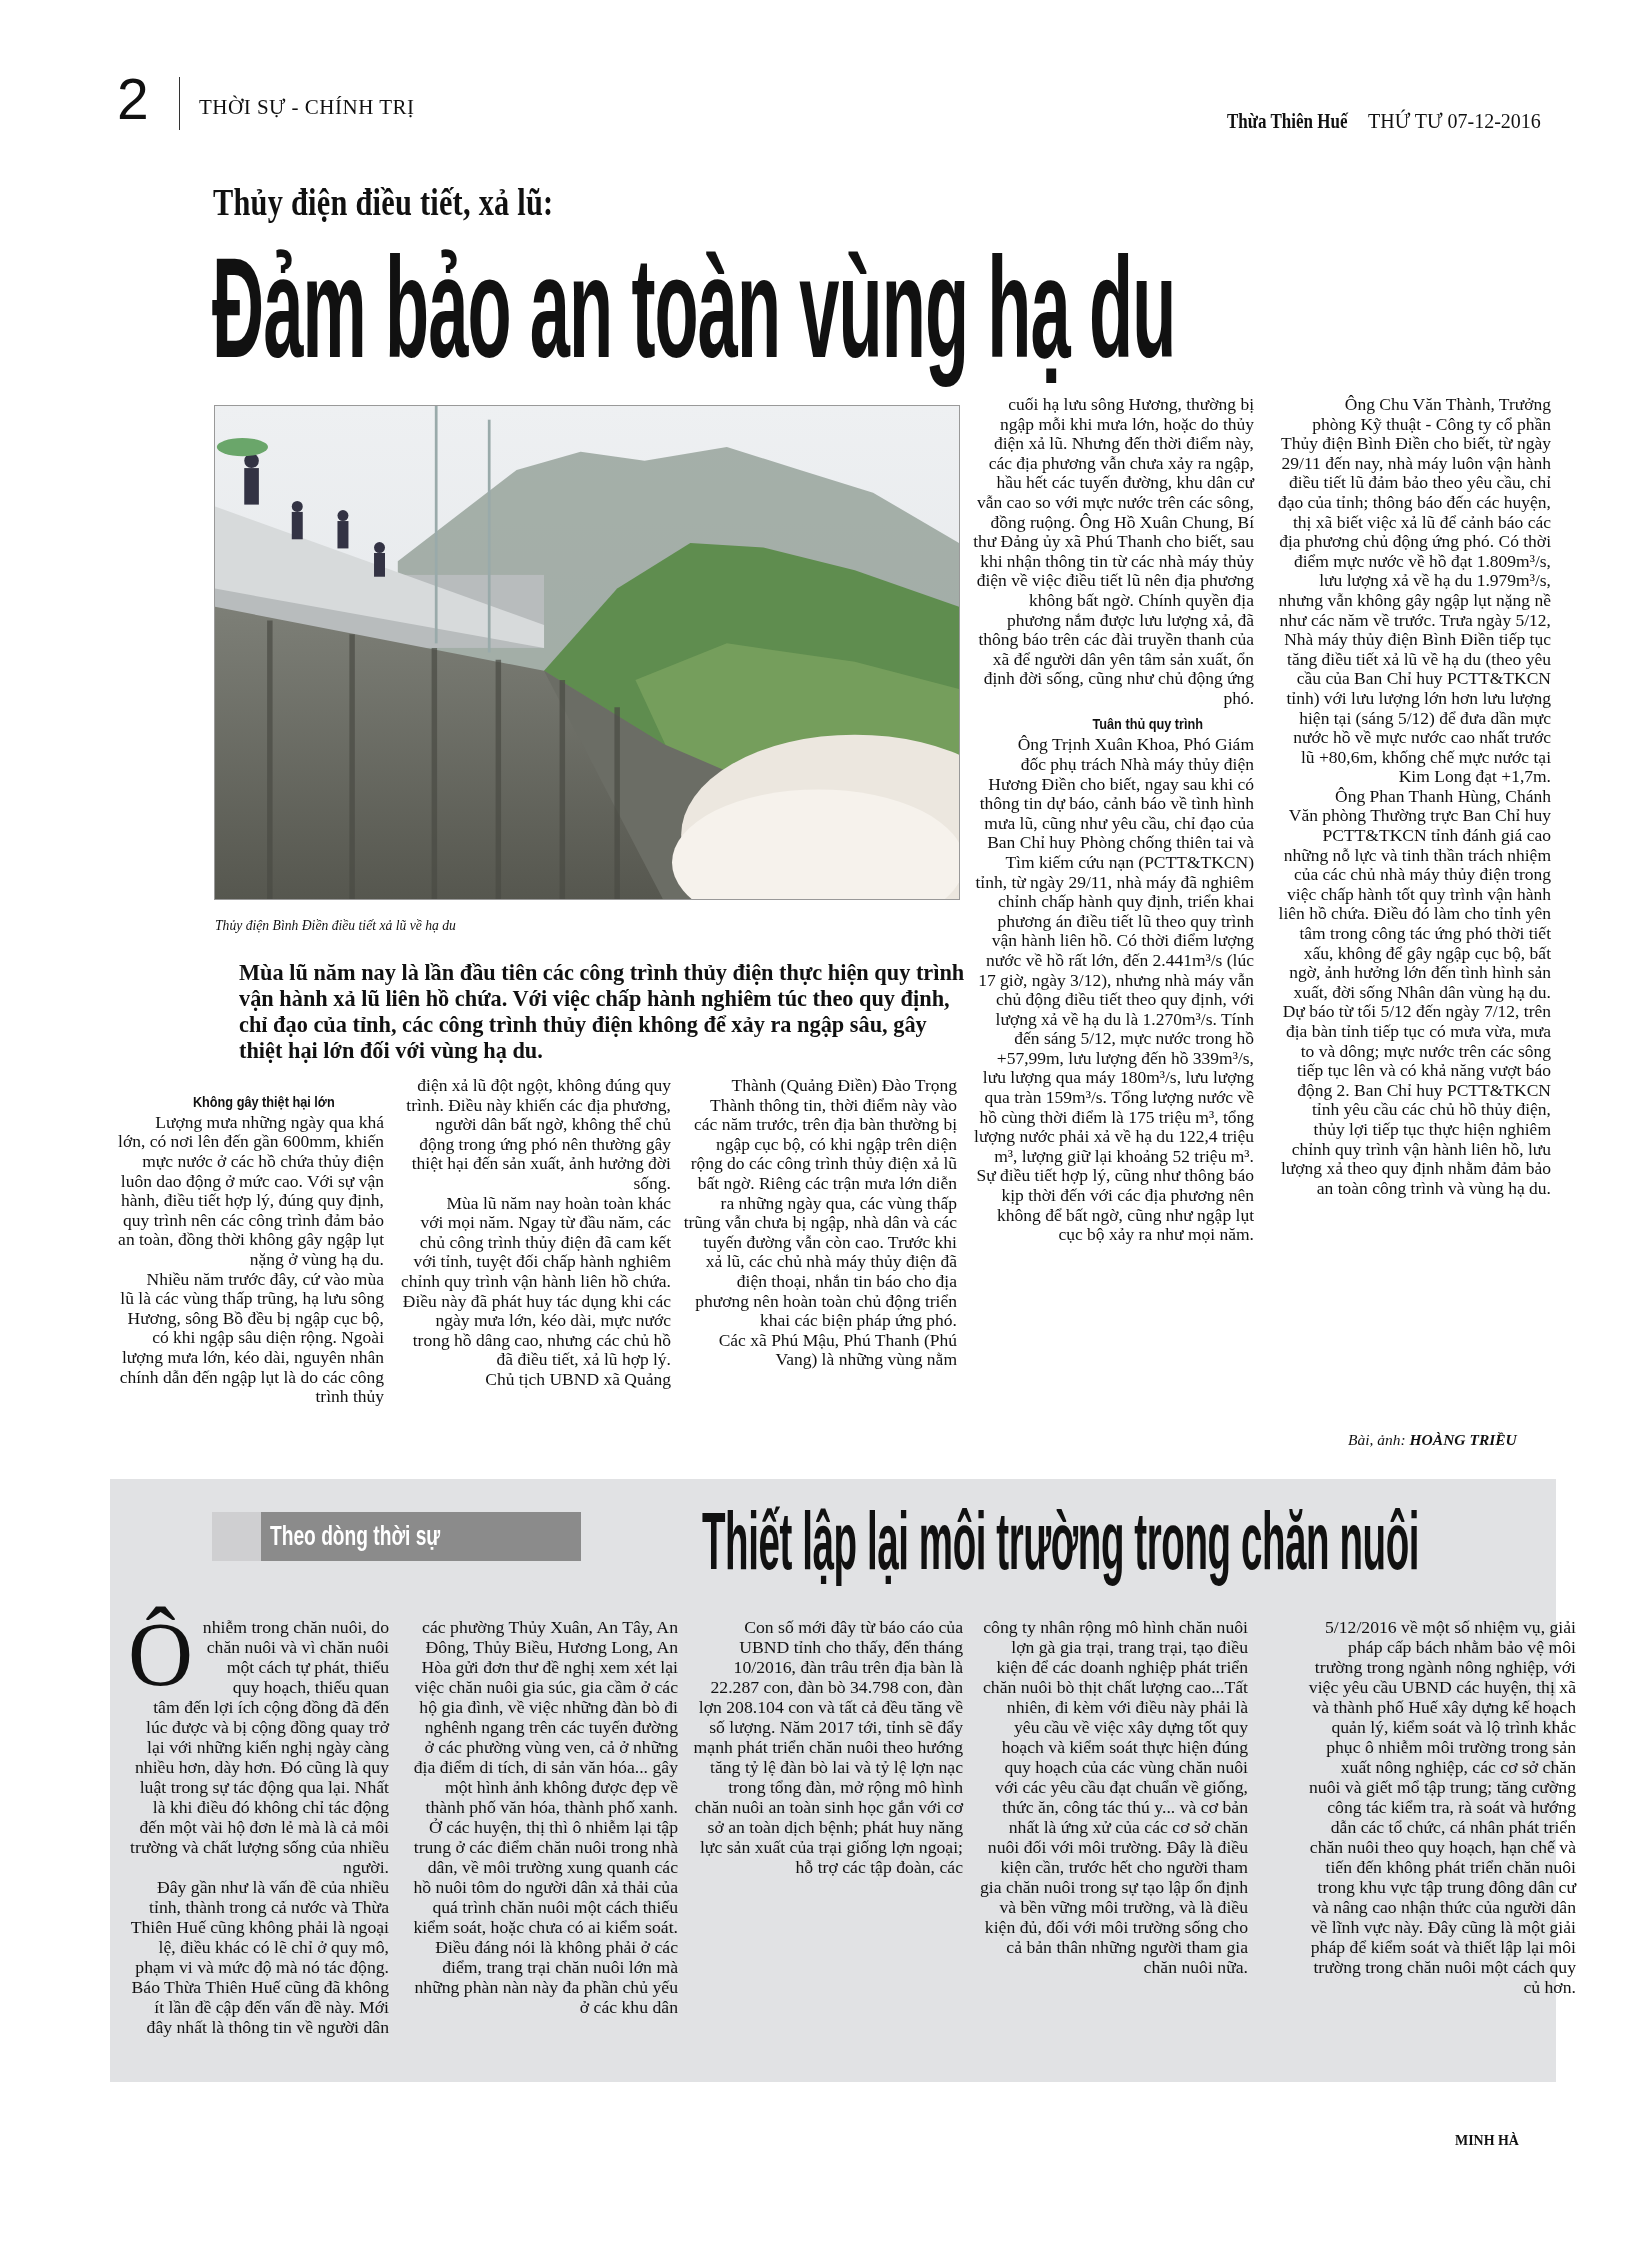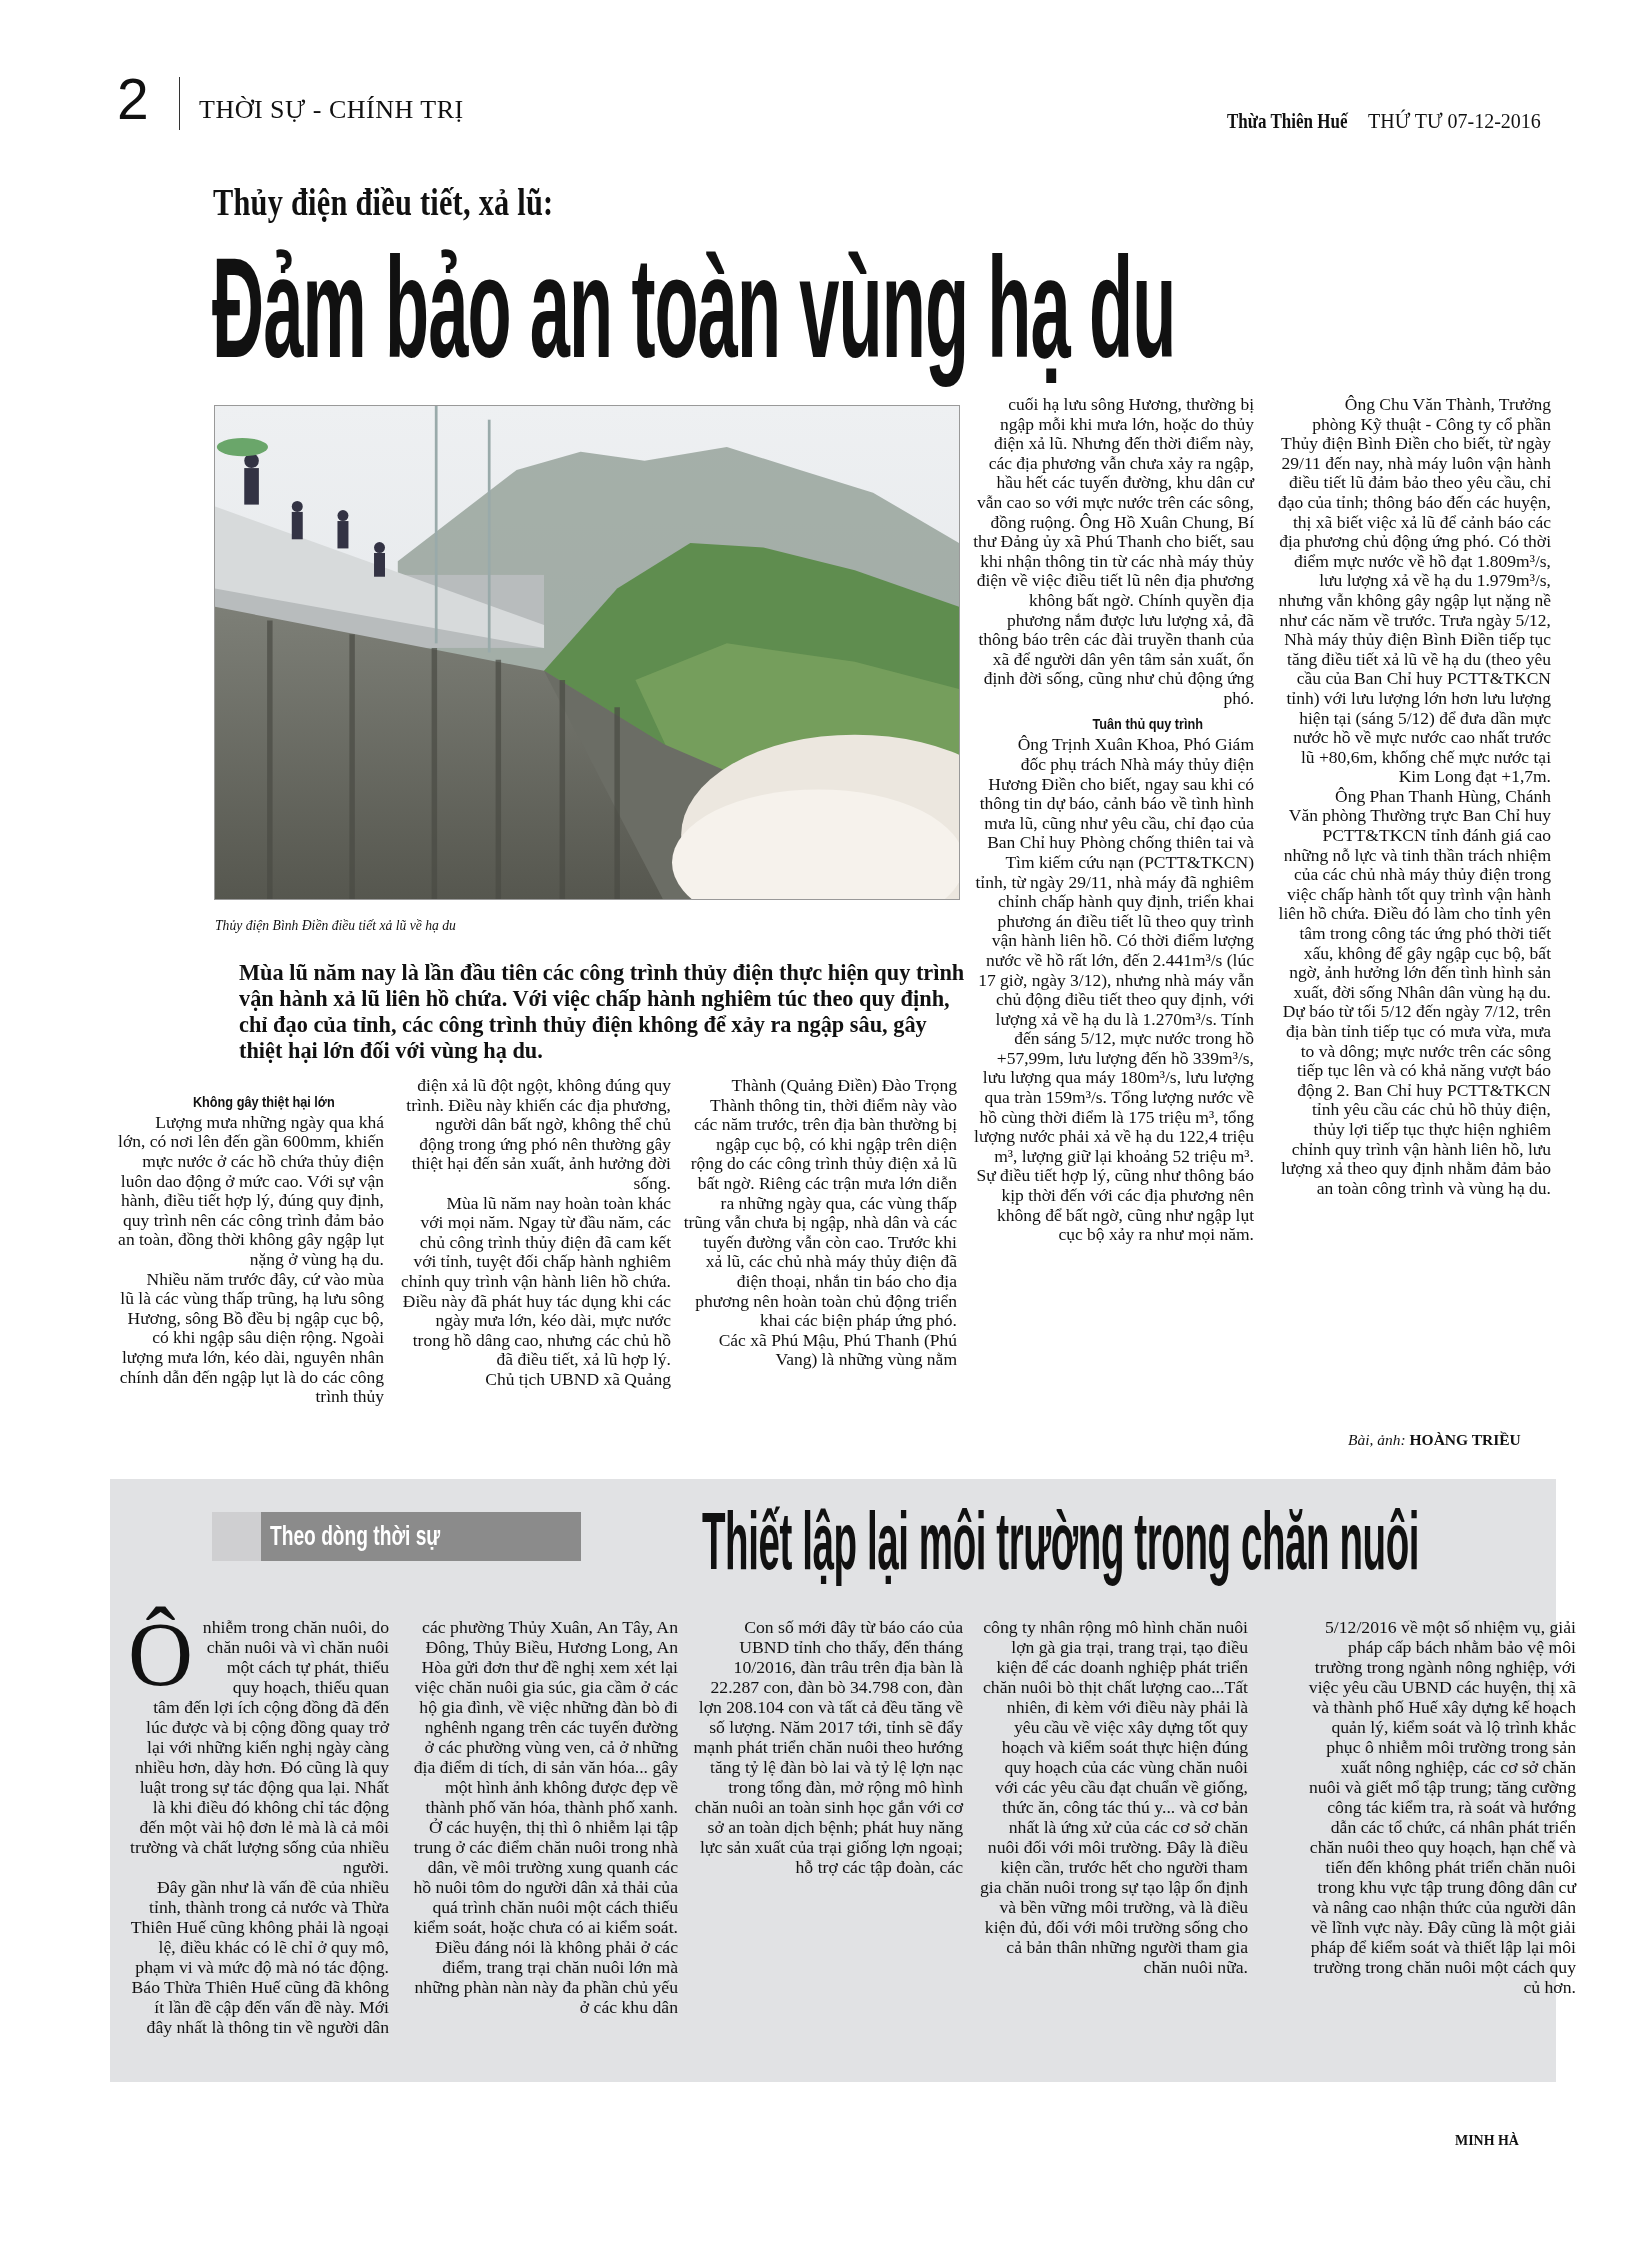--- a/index.html
+++ b/index.html
@@ -3,21 +3,21 @@
 <meta charset="utf-8">
 <style>
   html, body { margin: 0; padding: 0; background: #ffffff; }
   body { width: 1647px; height: 2267px; position: relative; overflow: hidden;
          font-family: "Liberation Serif", "DejaVu Serif", serif; color: #111; }
   .abs { position: absolute; }
 
   
   .page-num { left: 117px; top: 71px; font-family: "Liberation Sans", sans-serif; font-size: 57px; line-height: 1; color:#111; }
   .head-divider { left: 179px; top: 77px; width: 0.9px; height: 53px; background: #333; }
-  .section { left: 199px; top: 95px; font-size: 26px; letter-spacing: 0.5px; }
+  .section { left: 199px; top: 95px; font-size: 21px; letter-spacing: 0.5px; }
   .paper-name { left: 1227px; top: 110px; font-family: "Liberation Serif", serif; font-weight: bold; font-size: 20px; transform: scaleX(0.85); transform-origin: left; }
   .date { left: 1368px; top: 110px; font-size: 20px; text-align: center; }
 
   
   .kicker { left: 213px; top: 181px; font-weight: bold; font-size: 37px; transform: scaleX(0.82); transform-origin: left; letter-spacing: 0.3px; }
   .headline { left: 212px; top: 236px; font-family: "Liberation Sans", sans-serif; font-weight: bold; font-size: 143px; line-height: 1; letter-spacing: -1.8px; transform: scaleX(0.505); transform-origin: left top; white-space: nowrap; }
 
   
   .photo { left: 214px; top: 405px; width: 744px; height: 493px; border: 0.9px solid #999; overflow: hidden; }
   .photo svg { width: 100%; height: 100%; display: block; }
@@ -30,21 +30,21 @@
   .ind { text-indent: 27.4px; }
   .subhead { font-family: "Liberation Sans", sans-serif; font-weight: bold; font-size: 15.5px; transform: scaleX(0.82); transform-origin: left; display: block; margin: 5.5px 0 1.8px 0; }
 
   .c1 { left: 110px; top: 1086px; width: 274px; }
   .c2 { left: 397px; top: 1076px; width: 274px; }
   .c3 { left: 683px; top: 1076px; width: 274px; }
   .c4 { left: 971px; top: 395px; width: 283px; }
   .c5 { left: 1277px; top: 395px; width: 274px; }
   .byline1 { left: 1348px; top: 1431px; font-size: 15.5px; }
   .byline1 i { }
-  .byline1 b { font-weight: bold; }
+  .byline1 b { font-weight: bold; font-style: italic; }
 
   
   .graybox { left: 110px; top: 1479px; width: 1446px; height: 603px; background: #e1e2e4; }
   .tag-bar { left: 212px; top: 1512px; width: 369px; height: 49px; background: #8b8b8b; }
   .tag-bar-light { left: 212px; top: 1512px; width: 49px; height: 49px; background: #cfcfd1; }
   .tag-label { left: 270px; top: 1520px; font-family: "Liberation Sans", sans-serif; font-weight: bold; font-size: 27.4px; color: #fff; transform: scaleX(0.7); transform-origin: left; }
   .headline2 { left: 702px; top: 1500px; font-family: "Liberation Sans", sans-serif; font-weight: bold; font-size: 82px; line-height: 1; letter-spacing: -0.9px; transform: scaleX(0.47); transform-origin: left top; white-space: nowrap; }
 
   .g { font-size: 17.7px; line-height: 20px; }
   .g1 { left: 128px; top: 1617px; width: 261px; }

